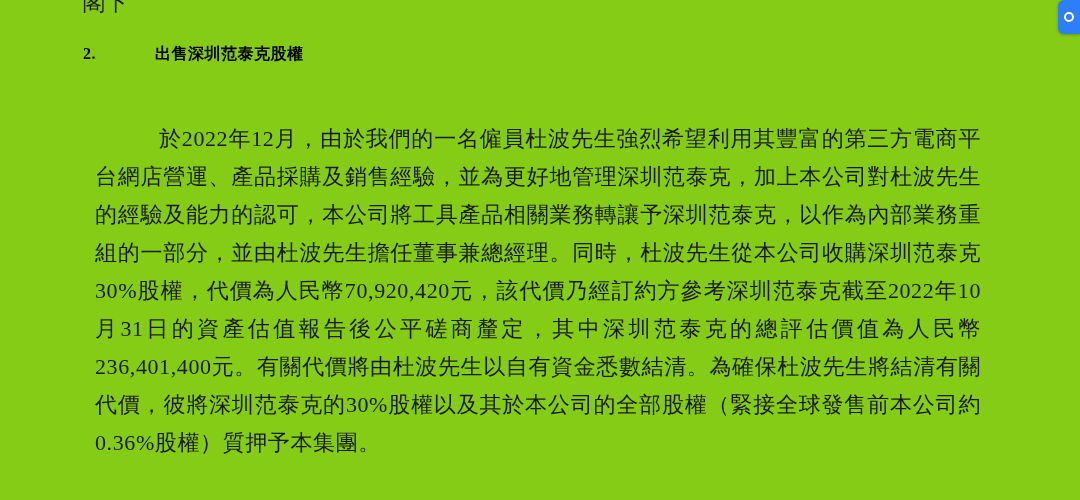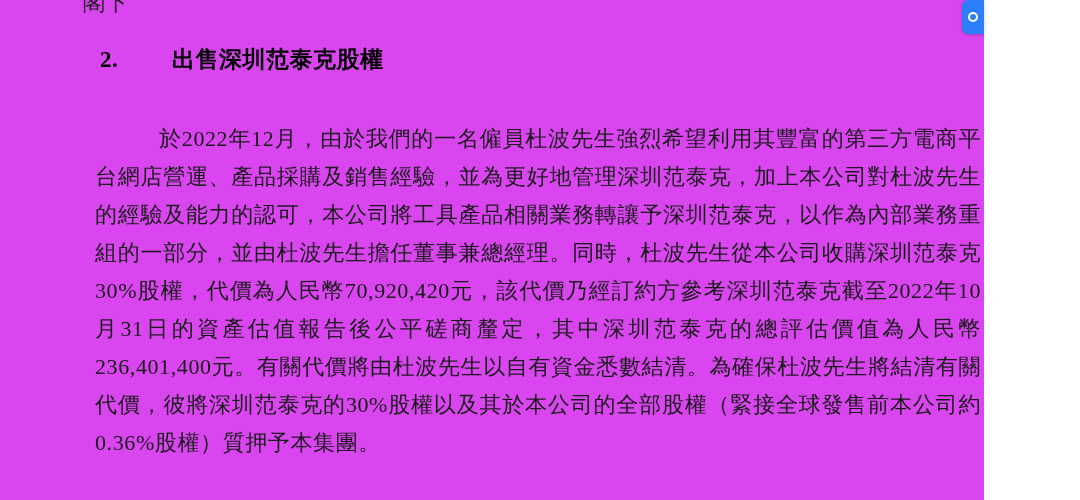--- a/index.html
+++ b/index.html
@@ -13,47 +13,46 @@
     font-family: "Liberation Serif", "DejaVu Serif", serif;
     color: #1a1a1a;
     overflow: hidden;
     position: relative;
   }
 
   .page {
     position: absolute;
     top: 0;
     left: 0;
-    width: 984px;
+    width: 1080px;
     height: 500px;
-    background: #d946ef;
+    background: #84cc16;
   }
 
   
   .cut-top-line {
     position: absolute;
     left: 83px;
     top: -12px;
     font-size: 22px;
     line-height: 30px;
     letter-spacing: 0.5px;
     color: #1a1a1a;
     white-space: nowrap;
   }
 
   .section-heading {
     position: absolute;
     left: 83px;
     top: 44px;
-    font-size: 23px;
+    font-size: 16px;
     font-weight: bold;
     letter-spacing: 0.5px;
     color: #000000;
     white-space: nowrap;
-    margin-left: 17px;
   }
   .section-heading .num {
     display: inline-block;
     width: 72px;
   }
 
   .body-block {
     position: absolute;
     left: 83px;
     top: 108px;

